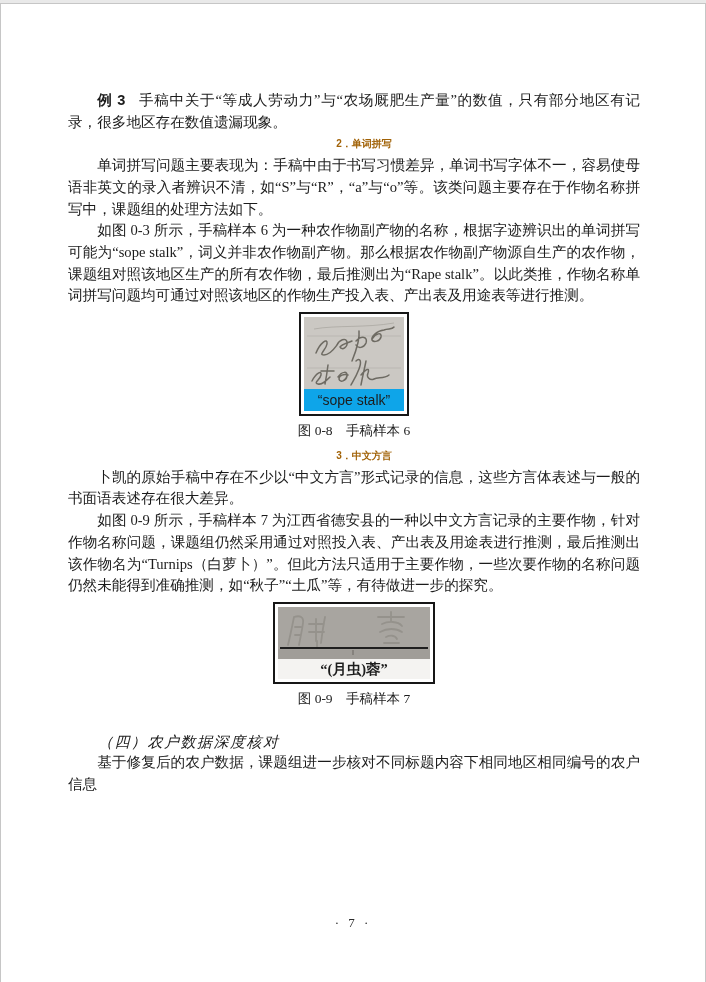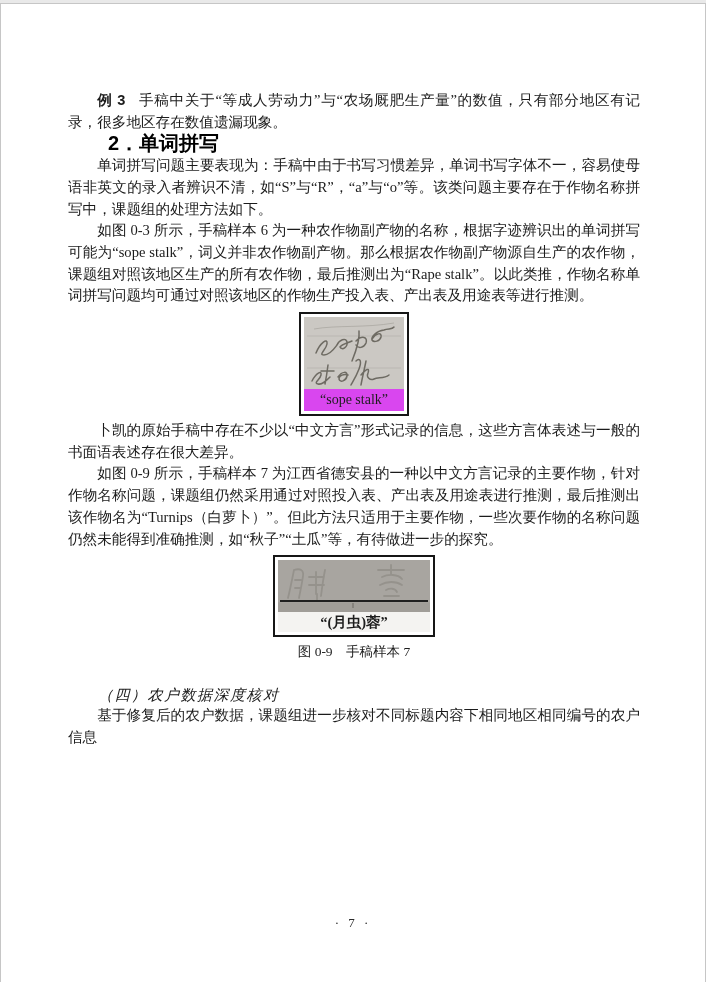--- a/index.html
+++ b/index.html
@@ -25,23 +25,24 @@
   }
   .example-label{
     font-weight:bold;
     font-family:"Liberation Sans","DejaVu Sans",sans-serif;
     margin-right:0.9em;
   }
   h3.num-heading{
     margin:0;
     font-family:"Liberation Sans","DejaVu Sans",sans-serif;
     font-weight:bold;
-    font-size:20px;line-height:21.7px;
+    font-size:10px;line-height:21.7px;
     text-indent:2em;
-    color:#000000;
+    color:#a16207;
+    text-align:center;
   }
   .figure{
     text-align:center;
     margin:5px 0 4px 0;
   }
   .figbox{
     display:inline-block;
     border:2px solid #161616;
     background:#ffffff;
     padding:3px;
@@ -52,24 +53,24 @@
     background:#cbc8c3;
     display:block;
   }
   .fig9-img{
     width:152px;height:52px;
     background:#a8a5a0;
     display:block;
   }
   .figlabel-sans{
     display:block;
-    font-family:Liberation Serif, serif;
+    font-family:Liberation Sans, sans-serif;
     font-size:14px;line-height:22px;
     color:#1d1d1d;
-    background:#d946ef;
+    background:#0ea5e9;
   }
   .figlabel-serif{
     display:block;
     font-family:"Liberation Serif","DejaVu Serif",serif;
     font-weight:600;
     font-size:14.5px;line-height:20px;
     color:#1d1d1d;
     background:#f4f3f1;
   }
   .caption{
@@ -125,22 +126,24 @@
 
             <path d="M8,64 C12,56 18,53 17,58 C16,63 9,66 14,67 C18,68 22,64 26,60
                      M24,48 C23,56 22,62 21,67 M17,54 H30" stroke="#6e6b63" stroke-width="1.5" fill="none" stroke-linecap="round"></path>
             <path d="M34,60 C38,54 44,54 43,59 C42,64 36,66 35,62 C35,58 40,57 44,58
                      M52,44 C56,40 58,44 55,52 C52,60 48,66 47,68
                      M62,44 C60,54 58,62 57,68 M57,58 C62,52 66,50 64,56 C62,60 66,64 70,62 C74,60 80,62 85,58" stroke="#6e6b63" stroke-width="1.5" fill="none" stroke-linecap="round"></path>
           </svg>
         </span>
         <span class="figlabel-sans">“sope stalk”</span>
       </span>
+      <div class="caption">图 0-8　手稿样本 6</div>
     </div>
 
+    <h3 class="num-heading">3．中文方言</h3>
 
     <p class="body">卜凯的原始手稿中存在不少以“中文方言”形式记录的信息，这些方言体表述与一般的书面语表述存在很大差异。</p>
 
     <p class="body">如图 0-9 所示，手稿样本 7 为江西省德安县的一种以中文方言记录的主要作物，针对作物名称问题，课题组仍然采用通过对照投入表、产出表及用途表进行推测，最后推测出该作物名为“Turnips（白萝卜）”。但此方法只适用于主要作物，一些次要作物的名称问题仍然未能得到准确推测，如“秋子”“土瓜”等，有待做进一步的探究。</p>
 
     <div class="figure">
       <span class="figbox">
         <span class="fig9-img">
           <svg width="152" height="52" viewBox="0 0 152 52" xmlns="http://www.w3.org/2000/svg">
 

